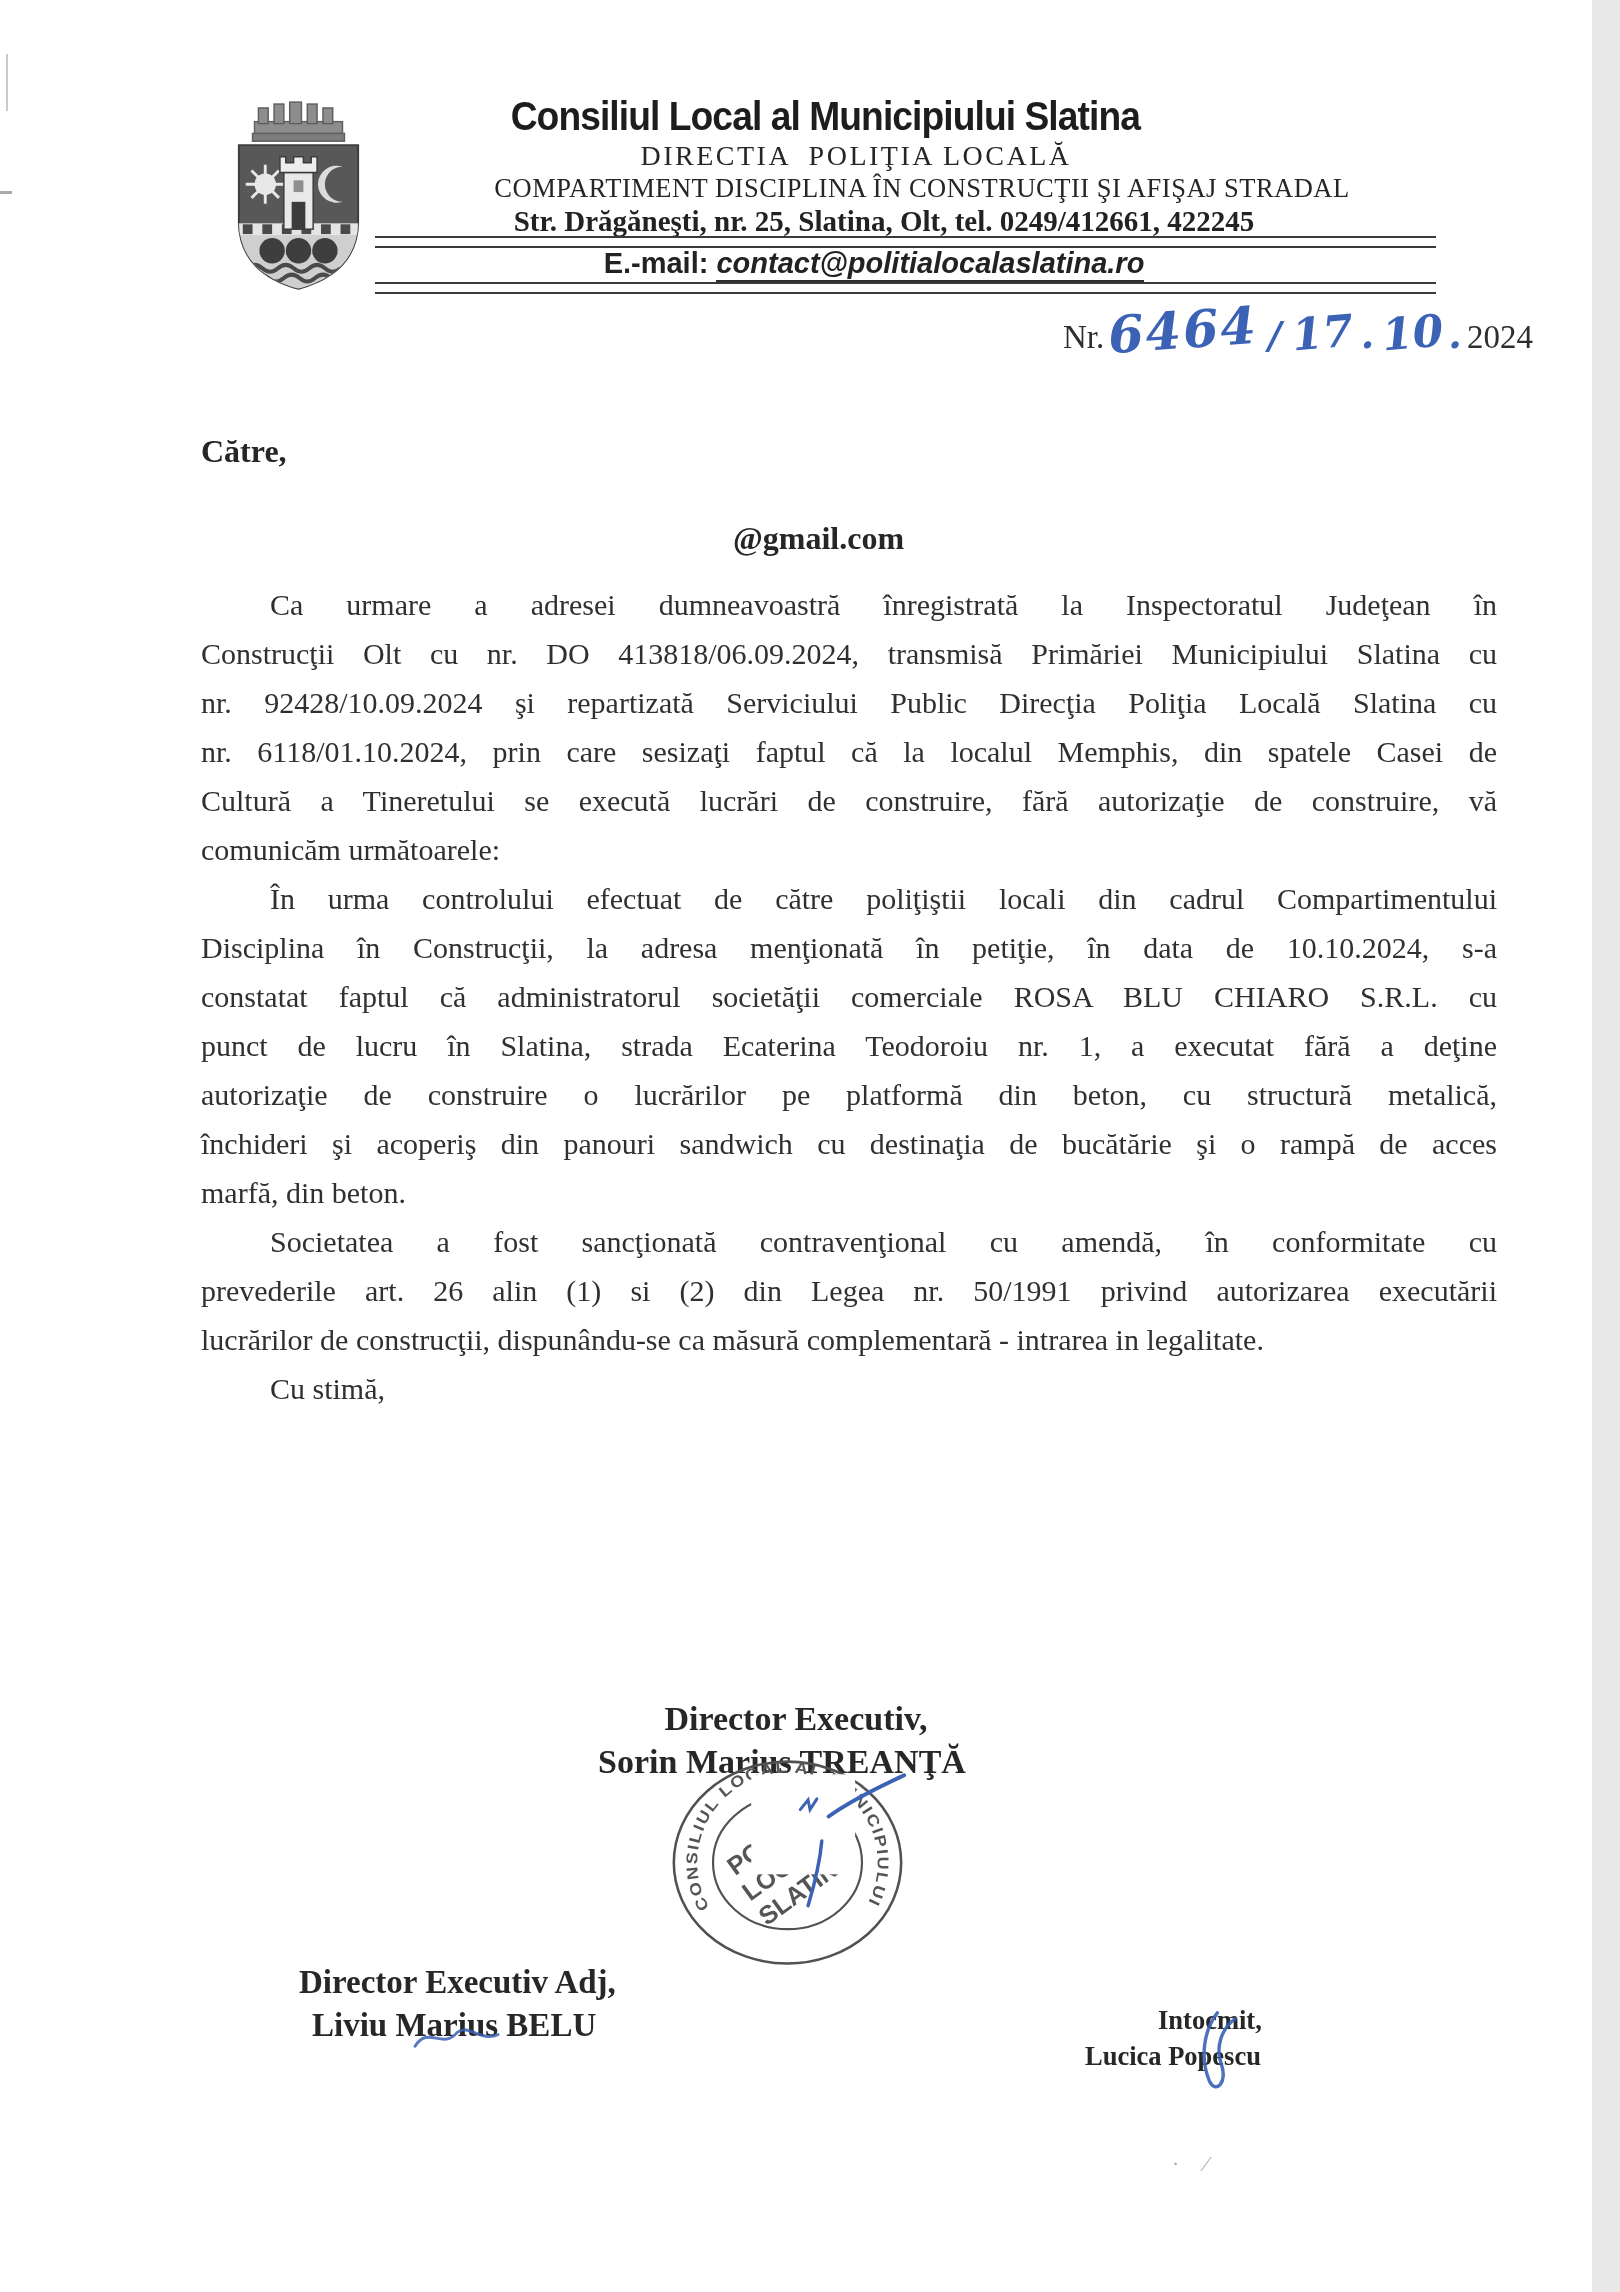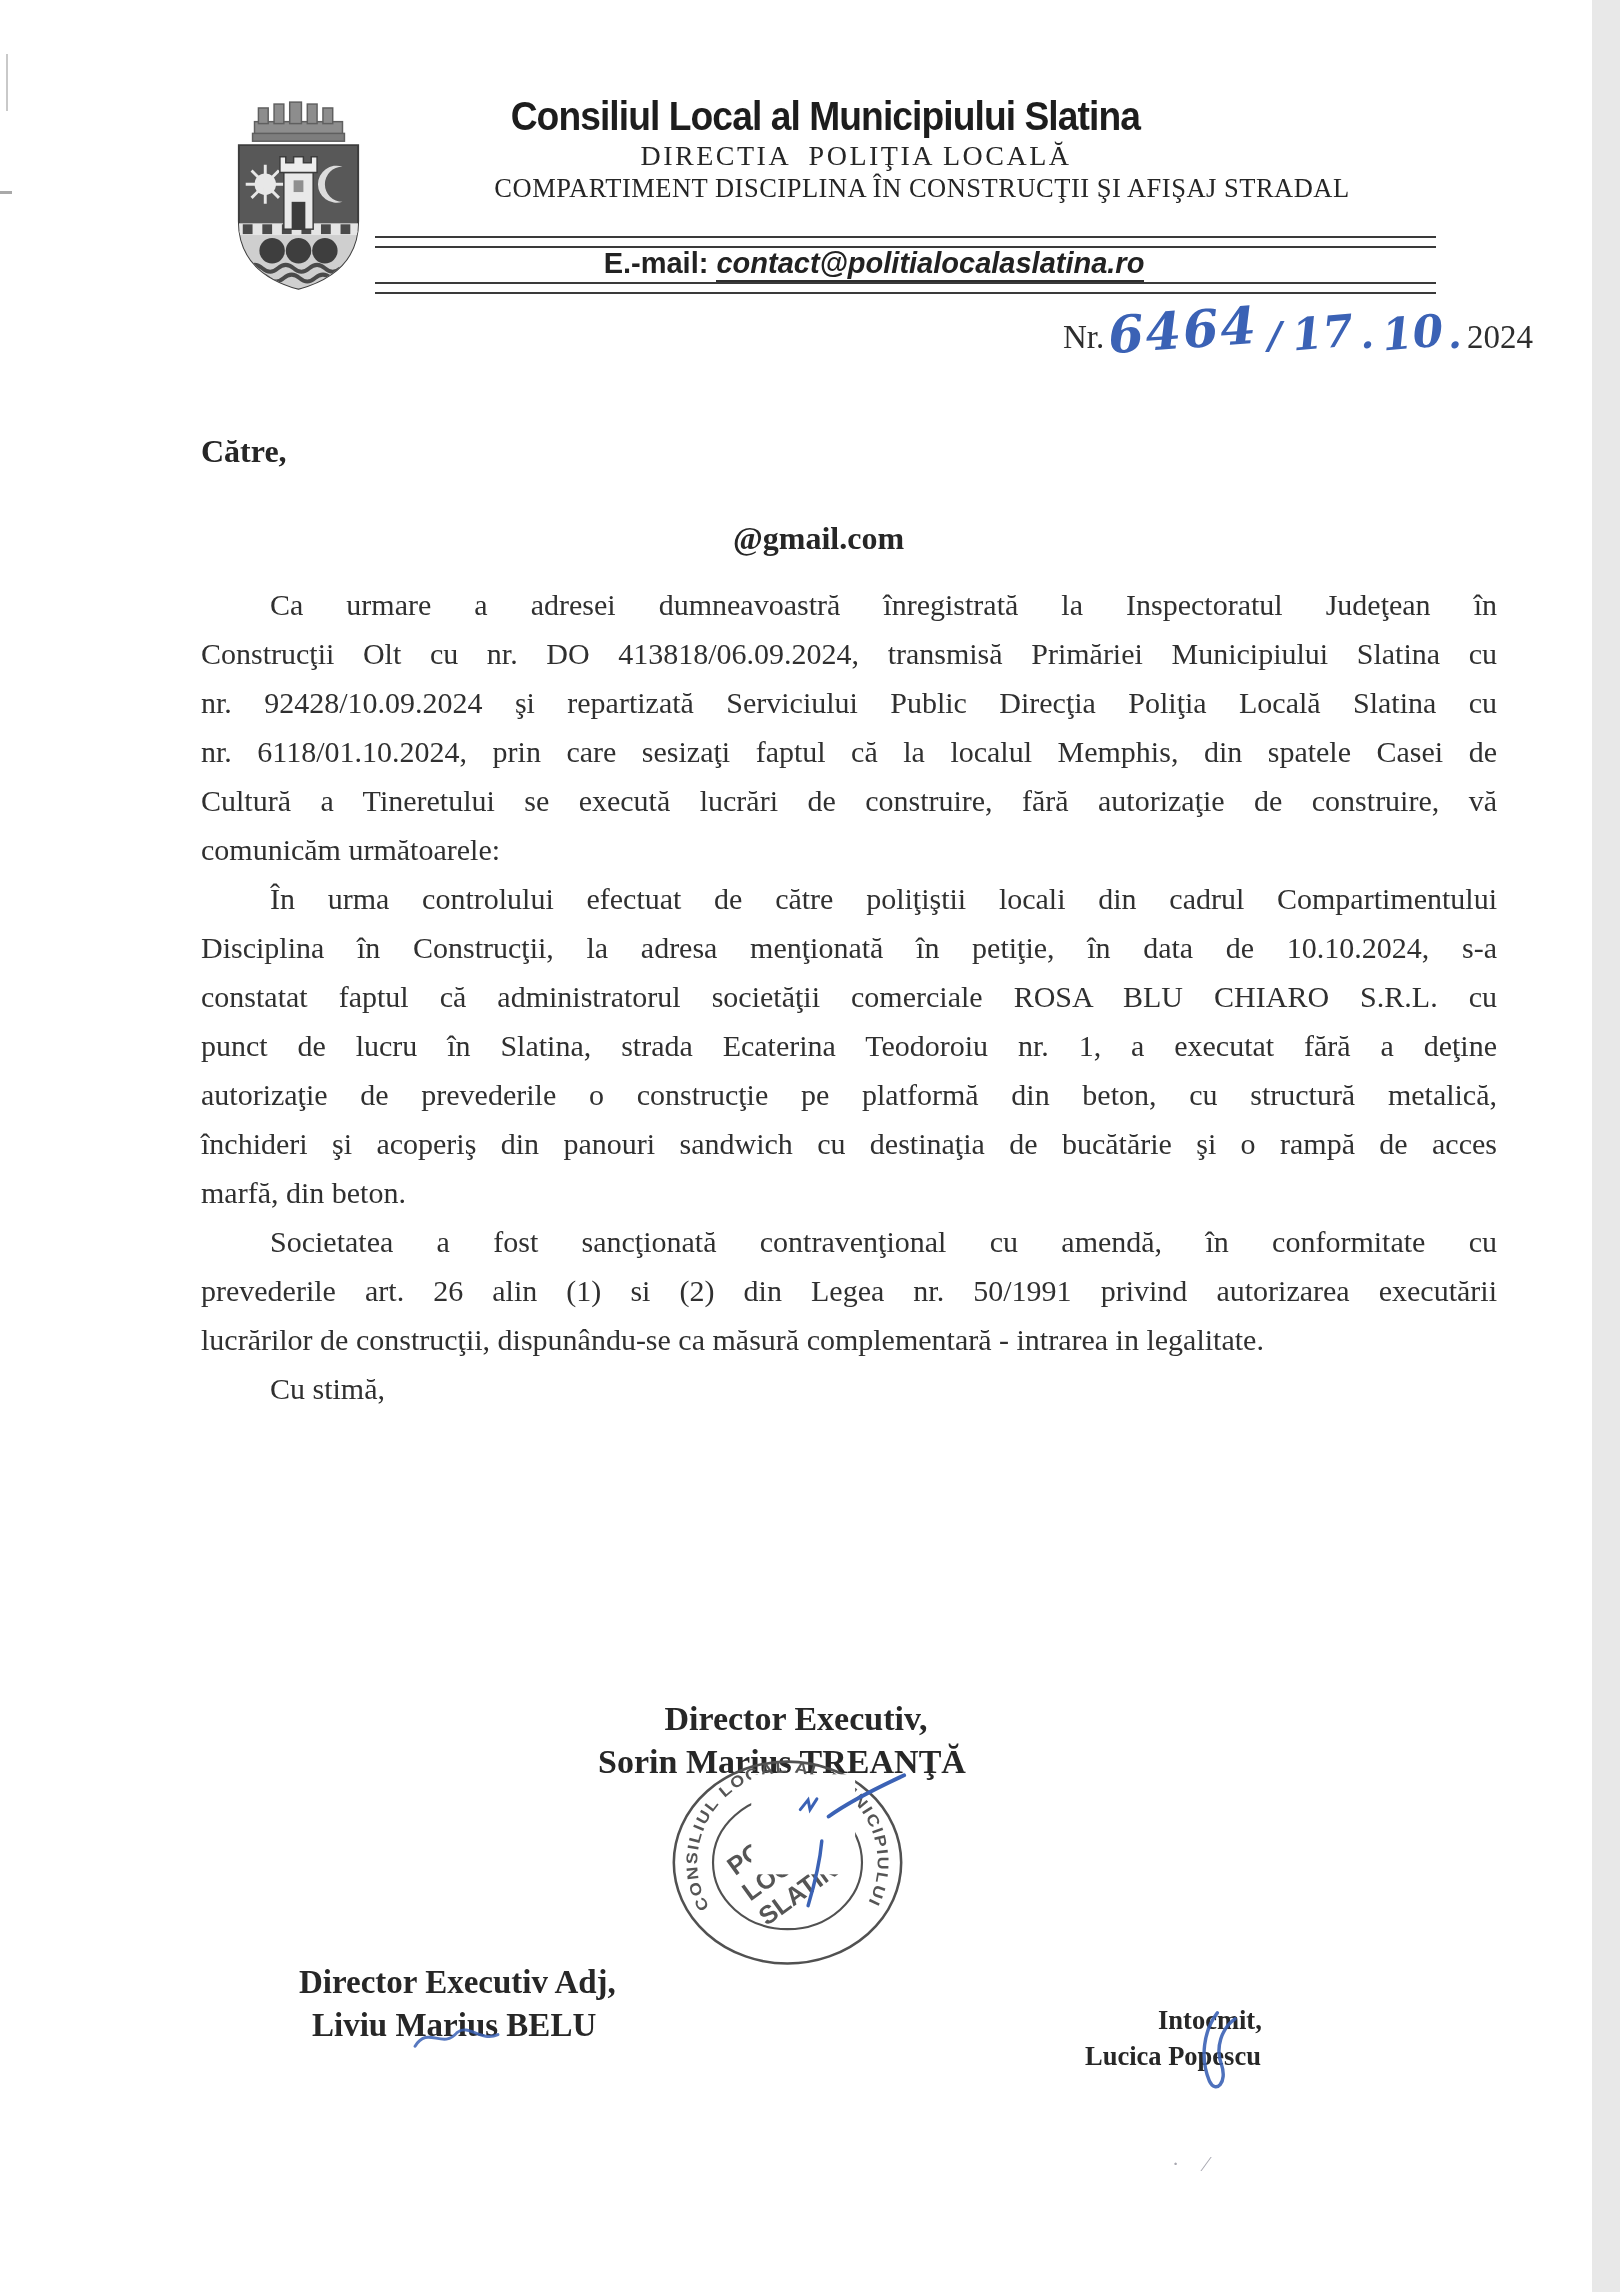--- a/index.html
+++ b/index.html
@@ -131,20 +131,21 @@
         <rect x="62" y="86" width="10" height="12" fill="#8f8f8f"></rect>
       </g>
     </g>
   </svg>
 
   <div class="abs org-title center">
     <span class="squeeze">Consiliul Local al Municipiului Slatina</span>
   </div>
   <div class="abs directorate center">DIRECTIA  POLIŢIA LOCALĂ</div>
   <div class="abs department center">COMPARTIMENT DISCIPLINA ÎN CONSTRUCŢII ŞI AFIŞAJ STRADAL</div>
+  <div class="abs address center">Str. Drăgăneşti,  nr. 25, Slatina, Olt,  tel. 0249/412661, 422245</div>
   <div class="abs dbl-rule rule1"></div>
   <div class="abs email-line center">
     <span>E.-mail: </span><span class="addr">contact@politialocalaslatina.ro</span>
   </div>
   <div class="abs dbl-rule rule2"></div>
 
   <div class="abs nr-line">
     <span class="printed">Nr.</span>
     <span class="hw hw-num">6464</span>
     <span class="hw hw-sep">/</span>
@@ -162,21 +163,21 @@
       <div class="bline j ind">Ca urmare a adresei dumneavoastră înregistrată la Inspectoratul Judeţean în</div>
       <div class="bline j">Construcţii Olt cu nr. DO 413818/06.09.2024, transmisă Primăriei Municipiului Slatina cu</div>
       <div class="bline j">nr. 92428/10.09.2024 şi repartizată Serviciului Public Direcţia Poliţia Locală Slatina cu</div>
       <div class="bline j">nr. 6118/01.10.2024, prin care sesizaţi faptul că la localul Memphis, din spatele Casei de</div>
       <div class="bline j">Cultură a Tineretului se execută lucrări de construire, fără autorizaţie de construire, vă</div>
       <div class="bline">comunicăm următoarele:</div>
       <div class="bline j ind">În urma controlului efectuat de către poliţiştii locali din cadrul Compartimentului</div>
       <div class="bline j">Disciplina în Construcţii, la adresa menţionată în petiţie, în data de 10.10.2024, s-a</div>
       <div class="bline j">constatat faptul că administratorul societăţii comerciale ROSA BLU CHIARO S.R.L. cu</div>
       <div class="bline j">punct de lucru în Slatina, strada Ecaterina Teodoroiu nr. 1, a executat fără a deţine</div>
-      <div class="bline j">autorizaţie de prevederile o construcţie pe platformă din beton, cu structură metalică,</div>
+      <div class="bline j">autorizaţie de construire o lucrărilor pe platformă din beton, cu structură metalică,</div>
       <div class="bline j">închideri şi acoperiş din panouri sandwich cu destinaţia de bucătărie şi o rampă de acces</div>
       <div class="bline">marfă, din beton.</div>
       <div class="bline j ind">Societatea a fost sancţionată contravenţional cu amendă, în conformitate cu</div>
       <div class="bline j">prevederile art. 26 alin (1) si (2) din Legea nr. 50/1991 privind autorizarea executării</div>
       <div class="bline">lucrărilor de construcţii, dispunându-se ca măsură complementară  - intrarea in legalitate.</div>
       <div class="bline ind">Cu stimă,</div>
     </div>
 
   <div class="abs dir-title">Director Executiv,</div>
   <div class="abs dir-name">Sorin Marius TREANŢĂ</div>

